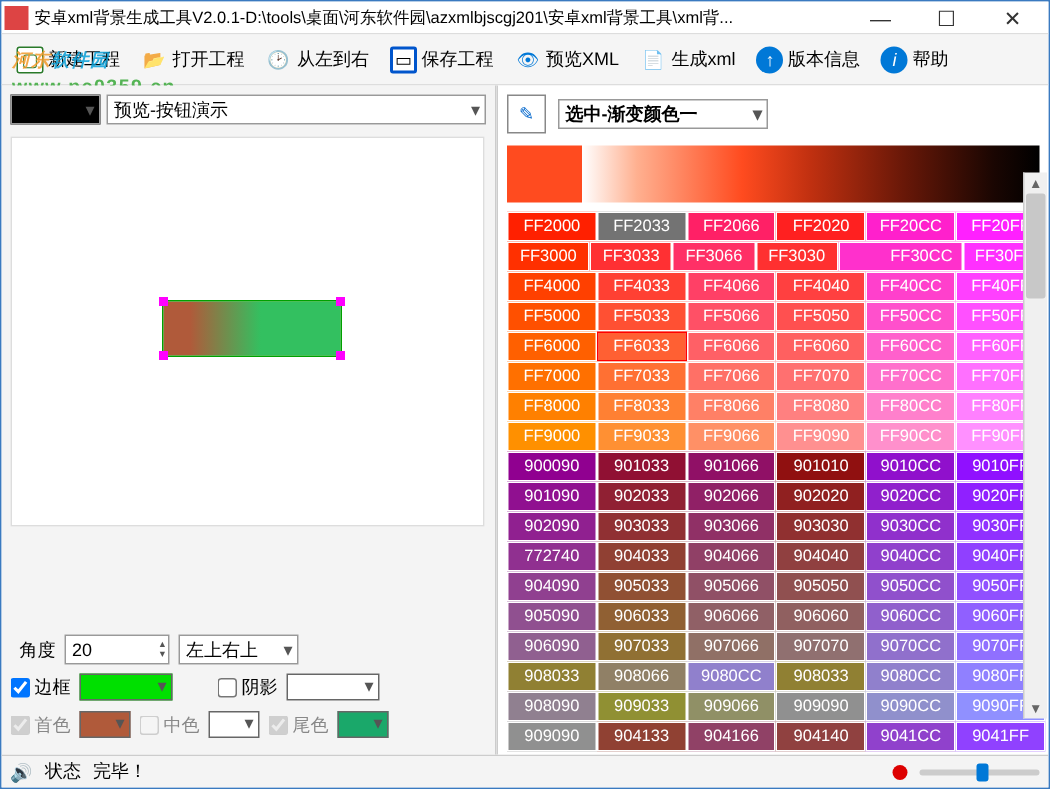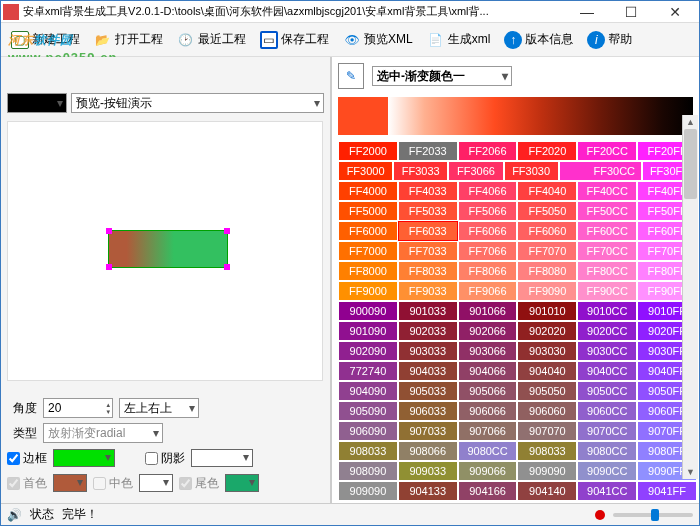--- a/index.html
+++ b/index.html
@@ -11,21 +11,21 @@
 .winbtn{width:44px;height:20px;display:flex;align-items:center;justify-content:center;color:#333;font-size:14px}
 .toolbar{height:34px;background:#f5f5f5;display:flex;align-items:center;padding:0 4px;border-bottom:1px solid #ddd;gap:2px}
 .tbtn{display:flex;align-items:center;gap:3px;padding:2px 6px;white-space:nowrap}
 .ticon{width:18px;height:18px;display:inline-flex;align-items:center;justify-content:center;border-radius:2px}
 .watermark{position:absolute;left:8px;top:24px;pointer-events:none;opacity:.85}
 .watermark .wm1{color:#0aa0d8;font-size:22px;font-weight:bold;font-style:italic;letter-spacing:1px}
 .watermark .wm1 span{color:#f29a29}
 .watermark .wm2{color:#3aa93a;font-size:13px;font-weight:bold;letter-spacing:1px}
 .main{display:flex;height:446px}
 .leftpane{width:330px;padding:6px;background:#f4f4f4;position:relative;border-right:1px solid #ccc}
-.previewrow{display:flex;gap:4px;margin-top:30px}
+.previewrow{display:flex;gap:4px;}
 .colorbox{width:54px;height:20px;border:1px solid #666;background:#000}
 .dd{border:1px solid #999;background:#fff;height:20px;padding:0 14px 0 4px;position:relative;display:inline-flex;align-items:center}
 .dd::after{content:"▾";position:absolute;right:3px;color:#555}
 .canvas{width:316px;height:260px;background:#fff;margin-top:8px;border:1px solid #ddd;position:relative}
 .gradrect{position:absolute;left:100px;top:108px;width:120px;height:38px;border:1px solid #00a000;background:linear-gradient(90deg,#b05a3a 0%,#b05a3a 15%,#33c060 55%,#33c060 100%)}
 .gradrect::before{content:"";position:absolute;left:-3px;top:-3px;width:6px;height:6px;background:#f0f}
 .gradrect::after{content:"";position:absolute;right:-3px;top:-3px;width:6px;height:6px;background:#f0f}
 .gradrect i{position:absolute;width:6px;height:6px;background:#f0f}
 .gradrect i.bl{left:-3px;bottom:-3px}
 .gradrect i.br{right:-3px;bottom:-3px}
@@ -72,21 +72,21 @@
   <div class="tbtn">
       <span class="ticon" style="background:#fff;border:1px solid #2a7a2a;color:#2a7a2a">▢</span>
       <span>新建工程</span>
     </div>
   <div class="tbtn">
       <span class="ticon" style="color:#e6a500">📂</span>
       <span>打开工程</span>
     </div>
   <div class="tbtn">
       <span class="ticon" style="color:#0066cc">🕑</span>
-      <span>最近工程</span>
+      <span>从左到右</span>
     </div>
   <div class="tbtn">
       <span class="ticon" style="border:2px solid #0055cc;background:#fff">▭</span>
       <span>保存工程</span>
     </div>
   <div class="tbtn">
       <span class="ticon" style="color:#0078d7">👁</span>
       <span>预览XML</span>
     </div>
   <div class="tbtn">
@@ -126,26 +126,20 @@
       <div class="crow">
         <span class="lbl">角度</span>
         <div class="spin">
             <span>20</span>
           </div>
         <div class="dd" style="width:80px">
             <span>左上右上</span>
           </div>
       </div>
       <div class="crow">
-        <span class="lbl">类型</span>
-        <div class="dd" style="width:120px;color:#888">
-            <span>放射渐变radial</span>
-          </div>
-      </div>
-      <div class="crow">
         <label class="chk">
             <input type="checkbox" checked="" style="">
             <span>边框</span>
           </label>
         <span class="swatch dd" style="background:#00e000"></span>
         <span style="width:18px"></span>
         <label class="chk">
             <input type="checkbox" style="">
             <span>阴影</span>
           </label>

